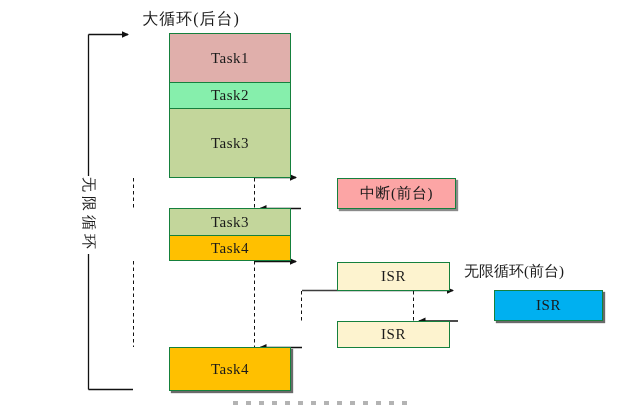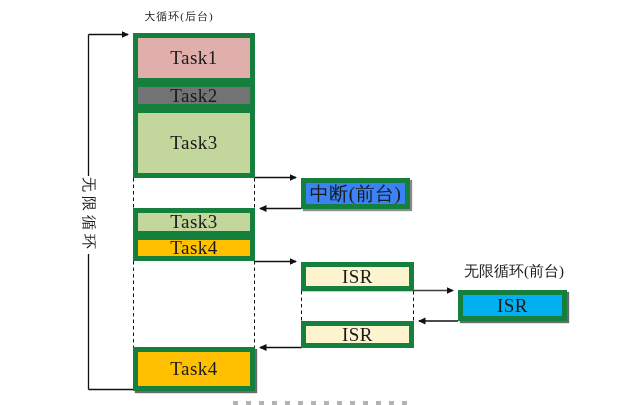--- a/index.html
+++ b/index.html
@@ -2,37 +2,37 @@
 <html><head>
 <meta charset="utf-8">
 <style>
   html,body{margin:0;padding:0;background:#fff;}
   .canvas{
     position:relative;width:641px;height:405px;background:#ffffff;overflow:hidden;
     font-family:"Liberation Serif","DejaVu Serif",serif;color:#1a1a1a;
   }
   .overlay{position:absolute;left:0;top:0;width:641px;height:405px;pointer-events:none;}
   .box{
-    position:absolute;box-sizing:border-box;border:5px solid #15803d;
+    position:absolute;box-sizing:border-box;border:1px solid #15803d;
     display:flex;align-items:center;justify-content:center;
-    font-size:19px;letter-spacing:.5px;
+    font-size:15px;letter-spacing:.5px;margin-left:36px;
   }
   .task1{left:133px;top:33px;width:122px;height:50px;background:#e0afab;}
-  .task2{left:133px;top:82px;width:122px;height:27px;background:#737373;}
+  .task2{left:133px;top:82px;width:122px;height:27px;background:#86efac;}
   .task3a{left:133px;top:108px;width:122px;height:70px;background:#c3d69b;}
   .task3b{left:133px;top:208px;width:122px;height:28px;background:#c3d69b;}
   .task4a{left:133px;top:235px;width:122px;height:26px;background:#ffc000;}
   .task4b{left:133px;top:347px;width:122px;height:44px;background:#ffc000;box-shadow:2px 2px 1px #6a6a6a;}
-  .intbox{left:301px;top:178px;width:109px;height:31px;background:#3b82f6;box-shadow:2px 2px 1px #8a8a8a;}
+  .intbox{left:301px;top:178px;width:119px;height:31px;background:#fca5a5;box-shadow:2px 2px 1px #8a8a8a;}
   .isr1{left:301px;top:262px;width:113px;height:29px;background:#fdf3cf;}
   .isr2{left:301px;top:321px;width:113px;height:27px;background:#fdf3cf;}
   .nested-isr{left:458px;top:290px;width:109px;height:31px;background:#00b0f0;box-shadow:2px 2px 1px #6a6a6a;}
   .title{
-    position:absolute;left:108px;top:9px;width:142px;text-align:center;
-    font-size:11px;letter-spacing:1px;
+    position:absolute;left:120px;top:9px;width:142px;text-align:center;
+    font-size:16px;letter-spacing:1px;
   }
   .nested-title{
     position:absolute;left:444px;top:262px;width:140px;text-align:center;font-size:15px;
   }
   .loop-label{
     position:absolute;left:88px;top:215px;font-size:15px;letter-spacing:4px;white-space:nowrap;
     transform:translate(-50%,-50%) rotate(90deg);
   }
   .caption-fragment{
     position:absolute;left:233px;top:401px;width:174px;height:4px;

